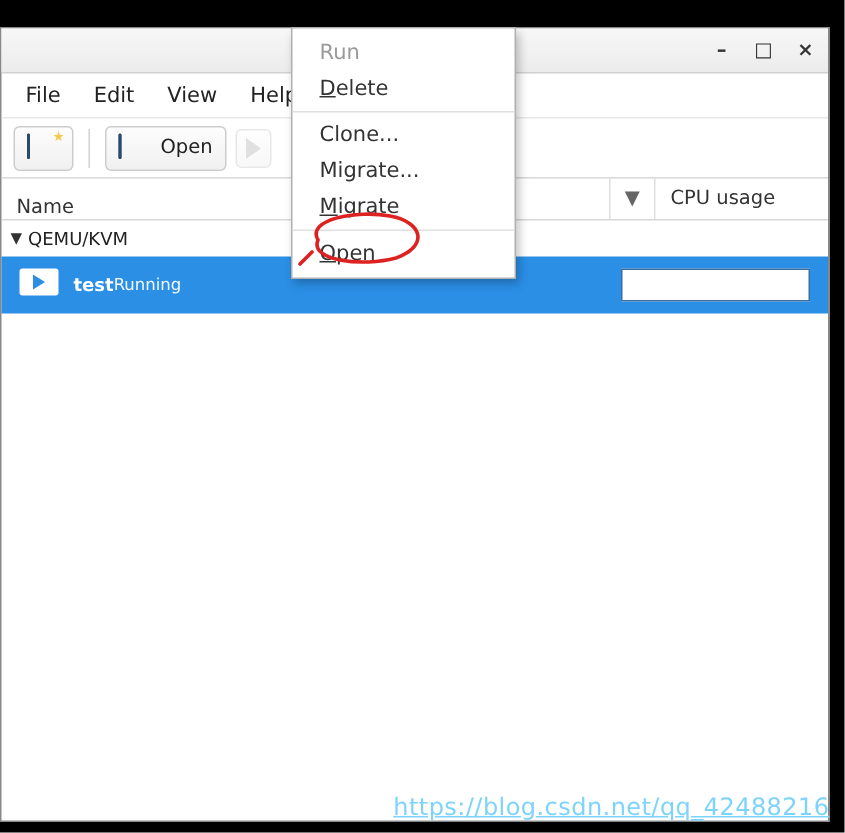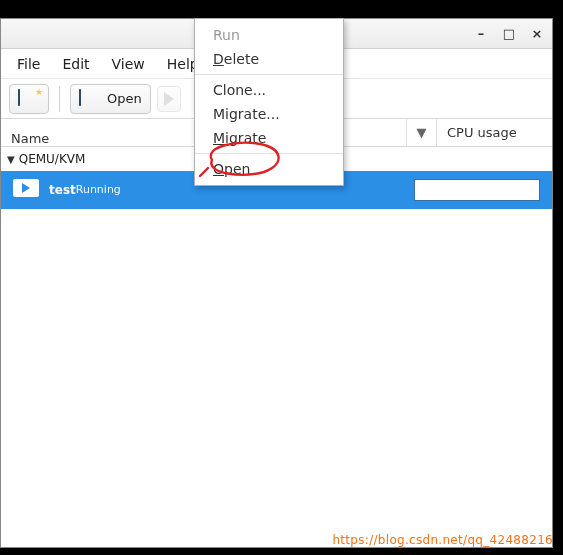--- a/index.html
+++ b/index.html
@@ -131,23 +131,24 @@
   width: 92px;
   height: 40px;
   pointer-events: none;
 }
 .red-circle svg { width: 100%; height: 100%; overflow: visible; }
 
 .watermark {
   position: absolute;
   right: 10px;
   bottom: 8px;
-  font-size: 12px;
-  color: #f97316;
+  font-size: 16px;
+  color: #7dd3fc;
   letter-spacing: 0.3px;
+  text-decoration: underline;
 }
 </style>
 </head>
 <body>
 
 <div class="window" style="left:0;top:18px;width:553px;height:530px;">
   <div class="titlebar">
     <span class="title">er</span>
     <span class="winbtn">–</span>
     <span class="winbtn">□</span>

